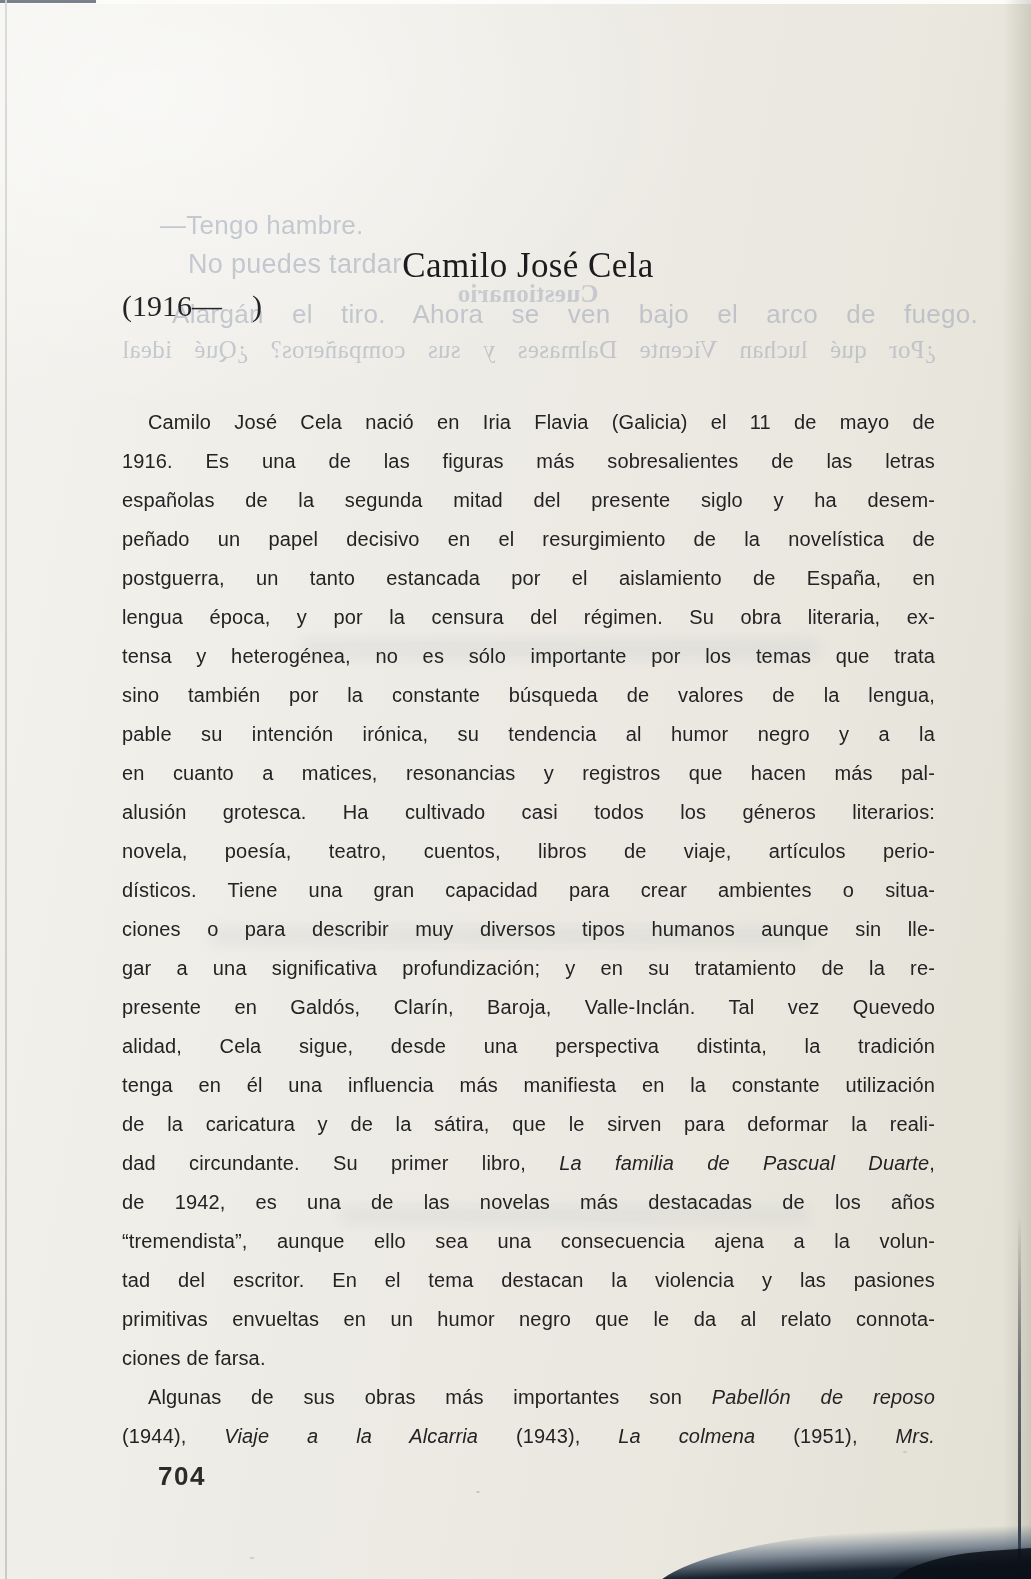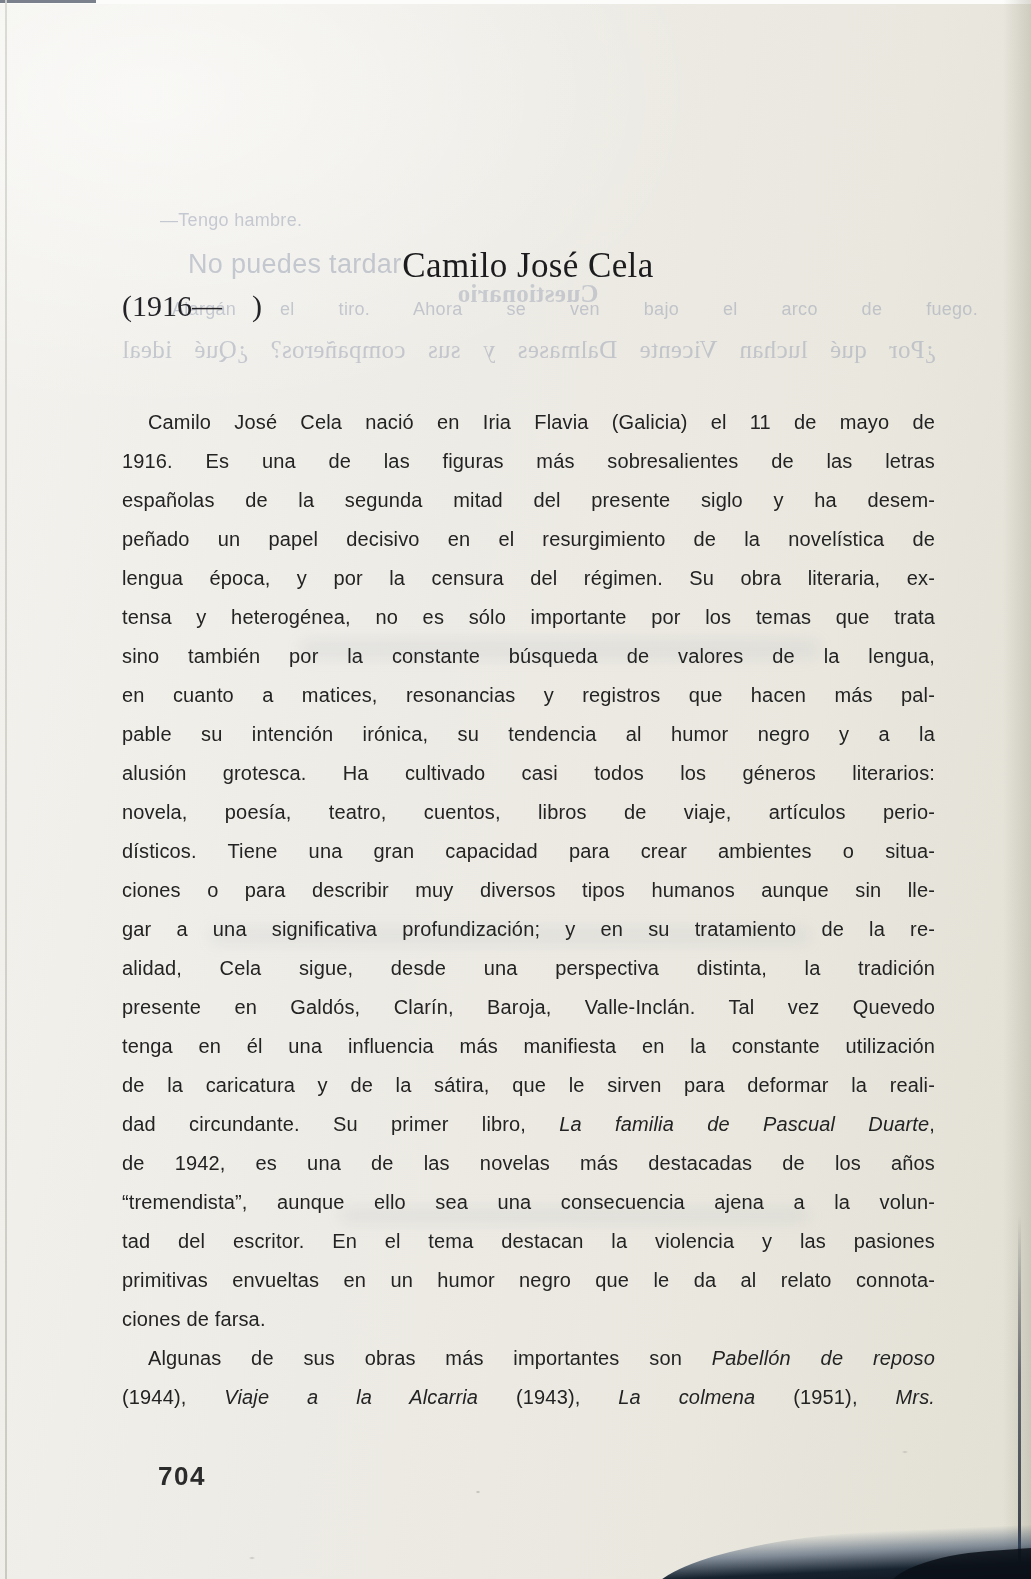--- a/index.html
+++ b/index.html
@@ -26,21 +26,21 @@
     transform:rotate(-2.6deg);border-top-left-radius:60% 95%;
     background:linear-gradient(to bottom,rgba(30,46,68,0) 0%,rgba(44,66,96,.55) 32%,#17222f 62%,#0a1119 100%);}
   .corner-deep{position:absolute;right:-4px;bottom:-8px;width:150px;height:34px;
     transform:rotate(-4deg);border-top-left-radius:70% 100%;background:#0a0f16;opacity:.85;}
   .smudge{position:absolute;background:rgba(158,163,176,.13);filter:blur(7px);border-radius:10px;}
   .sm1{left:300px;top:640px;width:520px;height:18px;}
   .sm2{left:210px;top:928px;width:600px;height:16px;}
   .sm3{left:340px;top:1208px;width:470px;height:15px;}
   
   .ghost{position:absolute;color:#99a1b3;opacity:.52;filter:blur(.7px);
-    font-size:18px;letter-spacing:.3px;white-space:nowrap;z-index:1;}
+    font-size:26px;letter-spacing:.3px;white-space:nowrap;z-index:1;}
   .g1{left:160px;top:210px;}
   .g2{left:188px;top:249px;font-size:27px;}
   .g3{left:122px;top:280px;width:812px;text-align:center;transform:scaleX(-1);
     font-family:"Liberation Serif",serif;font-weight:bold;font-size:25px;opacity:.45;}
   .g4{left:128px;top:299px;width:806px;white-space:normal;text-align:justify;text-align-last:justify;height:34px;overflow:hidden;margin-left:44px;}
   .g5{left:122px;top:336px;width:814px;white-space:normal;transform:scaleX(-1);
     font-family:"Liberation Serif",serif;font-size:25px;text-align:justify;text-align-last:justify;height:34px;overflow:hidden;opacity:.5;}
   
   .title{position:absolute;top:246px;left:122px;width:812px;text-align:center;z-index:2;
     font-family:"Liberation Serif",serif;font-weight:normal;font-size:35px;letter-spacing:.4px;color:#1c1c1e;}
@@ -78,32 +78,33 @@
   <div class="ghost g5">¿Por qué luchan Vicente Dalmases y sus compañeros? ¿Qué ideal</div>
 
   <div class="title">Camilo José Cela</div>
   <div class="subtitle">(1916—&nbsp;&nbsp;&nbsp;&nbsp;)</div>
 
   <div class="text-block">
       <div class="line ind"><span>Camilo José Cela nació en Iria Flavia (Galicia) el 11 de mayo de</span></div>
       <div class="line"><span>1916.  Es una de las figuras más sobresalientes de las letras</span></div>
       <div class="line"><span>españolas de la segunda mitad del presente siglo y ha desem-</span></div>
       <div class="line"><span>peñado un papel decisivo en el resurgimiento de la novelística de</span></div>
+      <div class="line"><span>postguerra, un tanto estancada por el aislamiento de España, en</span></div>
       <div class="line"><span>lengua época, y por la censura del régimen. Su obra literaria, ex-</span></div>
       <div class="line"><span>tensa y heterogénea, no es sólo importante por los temas que trata</span></div>
       <div class="line"><span>sino también por la constante búsqueda de valores de la lengua,</span></div>
+      <div class="line"><span>pable su intención irónica, su tendencia al humor negro y a la</span></div>
       <div class="line"><span>en cuanto a matices, resonancias y registros que hacen más pal-</span></div>
-      <div class="line"><span>pable su intención irónica, su tendencia al humor negro y a la</span></div>
       <div class="line"><span>alusión grotesca. Ha cultivado casi todos los géneros literarios:</span></div>
       <div class="line"><span>novela, poesía, teatro, cuentos, libros de viaje, artículos perio-</span></div>
       <div class="line"><span>dísticos. Tiene una gran capacidad para crear ambientes o situa-</span></div>
       <div class="line"><span>ciones o para describir muy diversos tipos humanos aunque sin lle-</span></div>
       <div class="line"><span>gar a una significativa profundización; y en su tratamiento de la re-</span></div>
+      <div class="line"><span>presente en Galdós, Clarín, Baroja, Valle-Inclán. Tal vez Quevedo</span></div>
       <div class="line"><span>alidad, Cela sigue, desde una perspectiva distinta, la tradición</span></div>
-      <div class="line"><span>presente en Galdós, Clarín, Baroja, Valle-Inclán. Tal vez Quevedo</span></div>
       <div class="line"><span>tenga en él una influencia más manifiesta en la constante utilización</span></div>
       <div class="line"><span>de la caricatura y de la sátira, que le sirven para deformar la reali-</span></div>
       <div class="line"><span>dad circundante. Su primer libro, </span><span class="it">La familia de Pascual Duarte</span><span>,</span></div>
       <div class="line"><span>de 1942, es una de las novelas más destacadas de los años</span></div>
       <div class="line"><span>“tremendista”, aunque ello sea una consecuencia ajena a la volun-</span></div>
       <div class="line"><span>tad del escritor. En el tema destacan la violencia y las pasiones</span></div>
       <div class="line"><span>primitivas envueltas en un humor negro que le da al relato connota-</span></div>
       <div class="line noj"><span>ciones de farsa.</span></div>
       <div class="line ind"><span>Algunas de sus obras más importantes son </span><span class="it">Pabellón de reposo</span></div>
       <div class="line"><span>(1944), </span><span class="it">Viaje a la Alcarria</span><span> (1943), </span><span class="it">La colmena</span><span> (1951), </span><span class="it">Mrs.</span></div>

